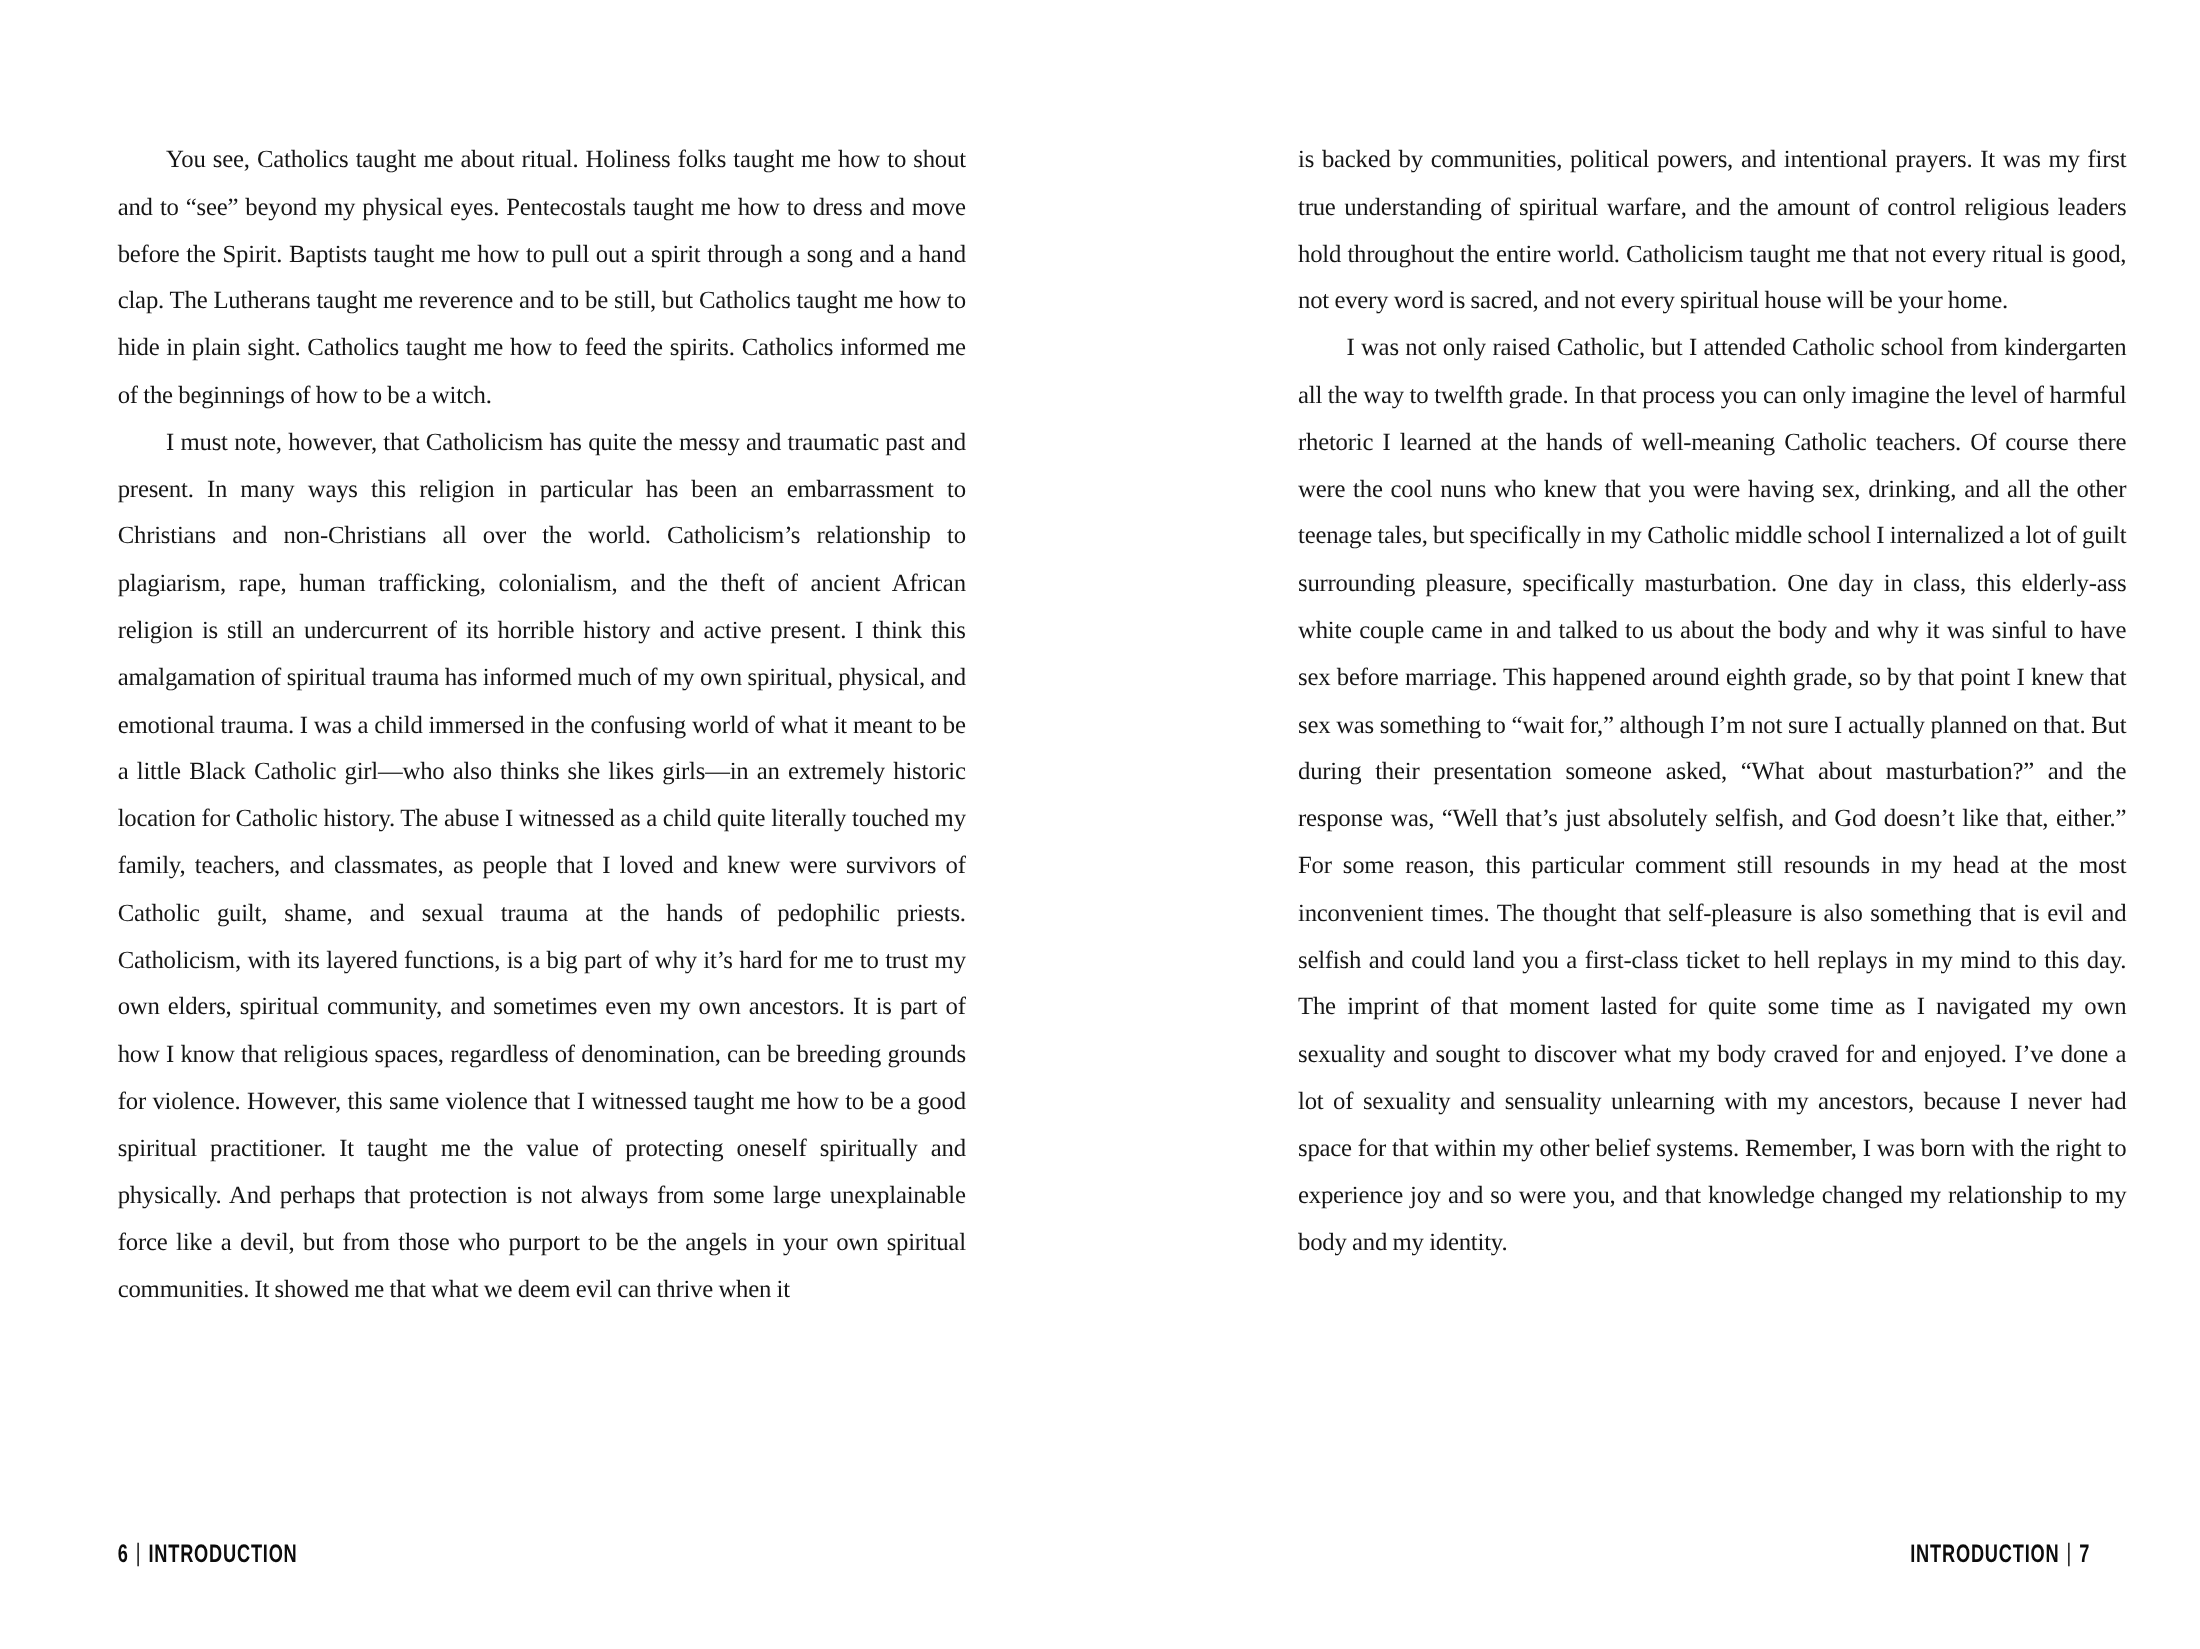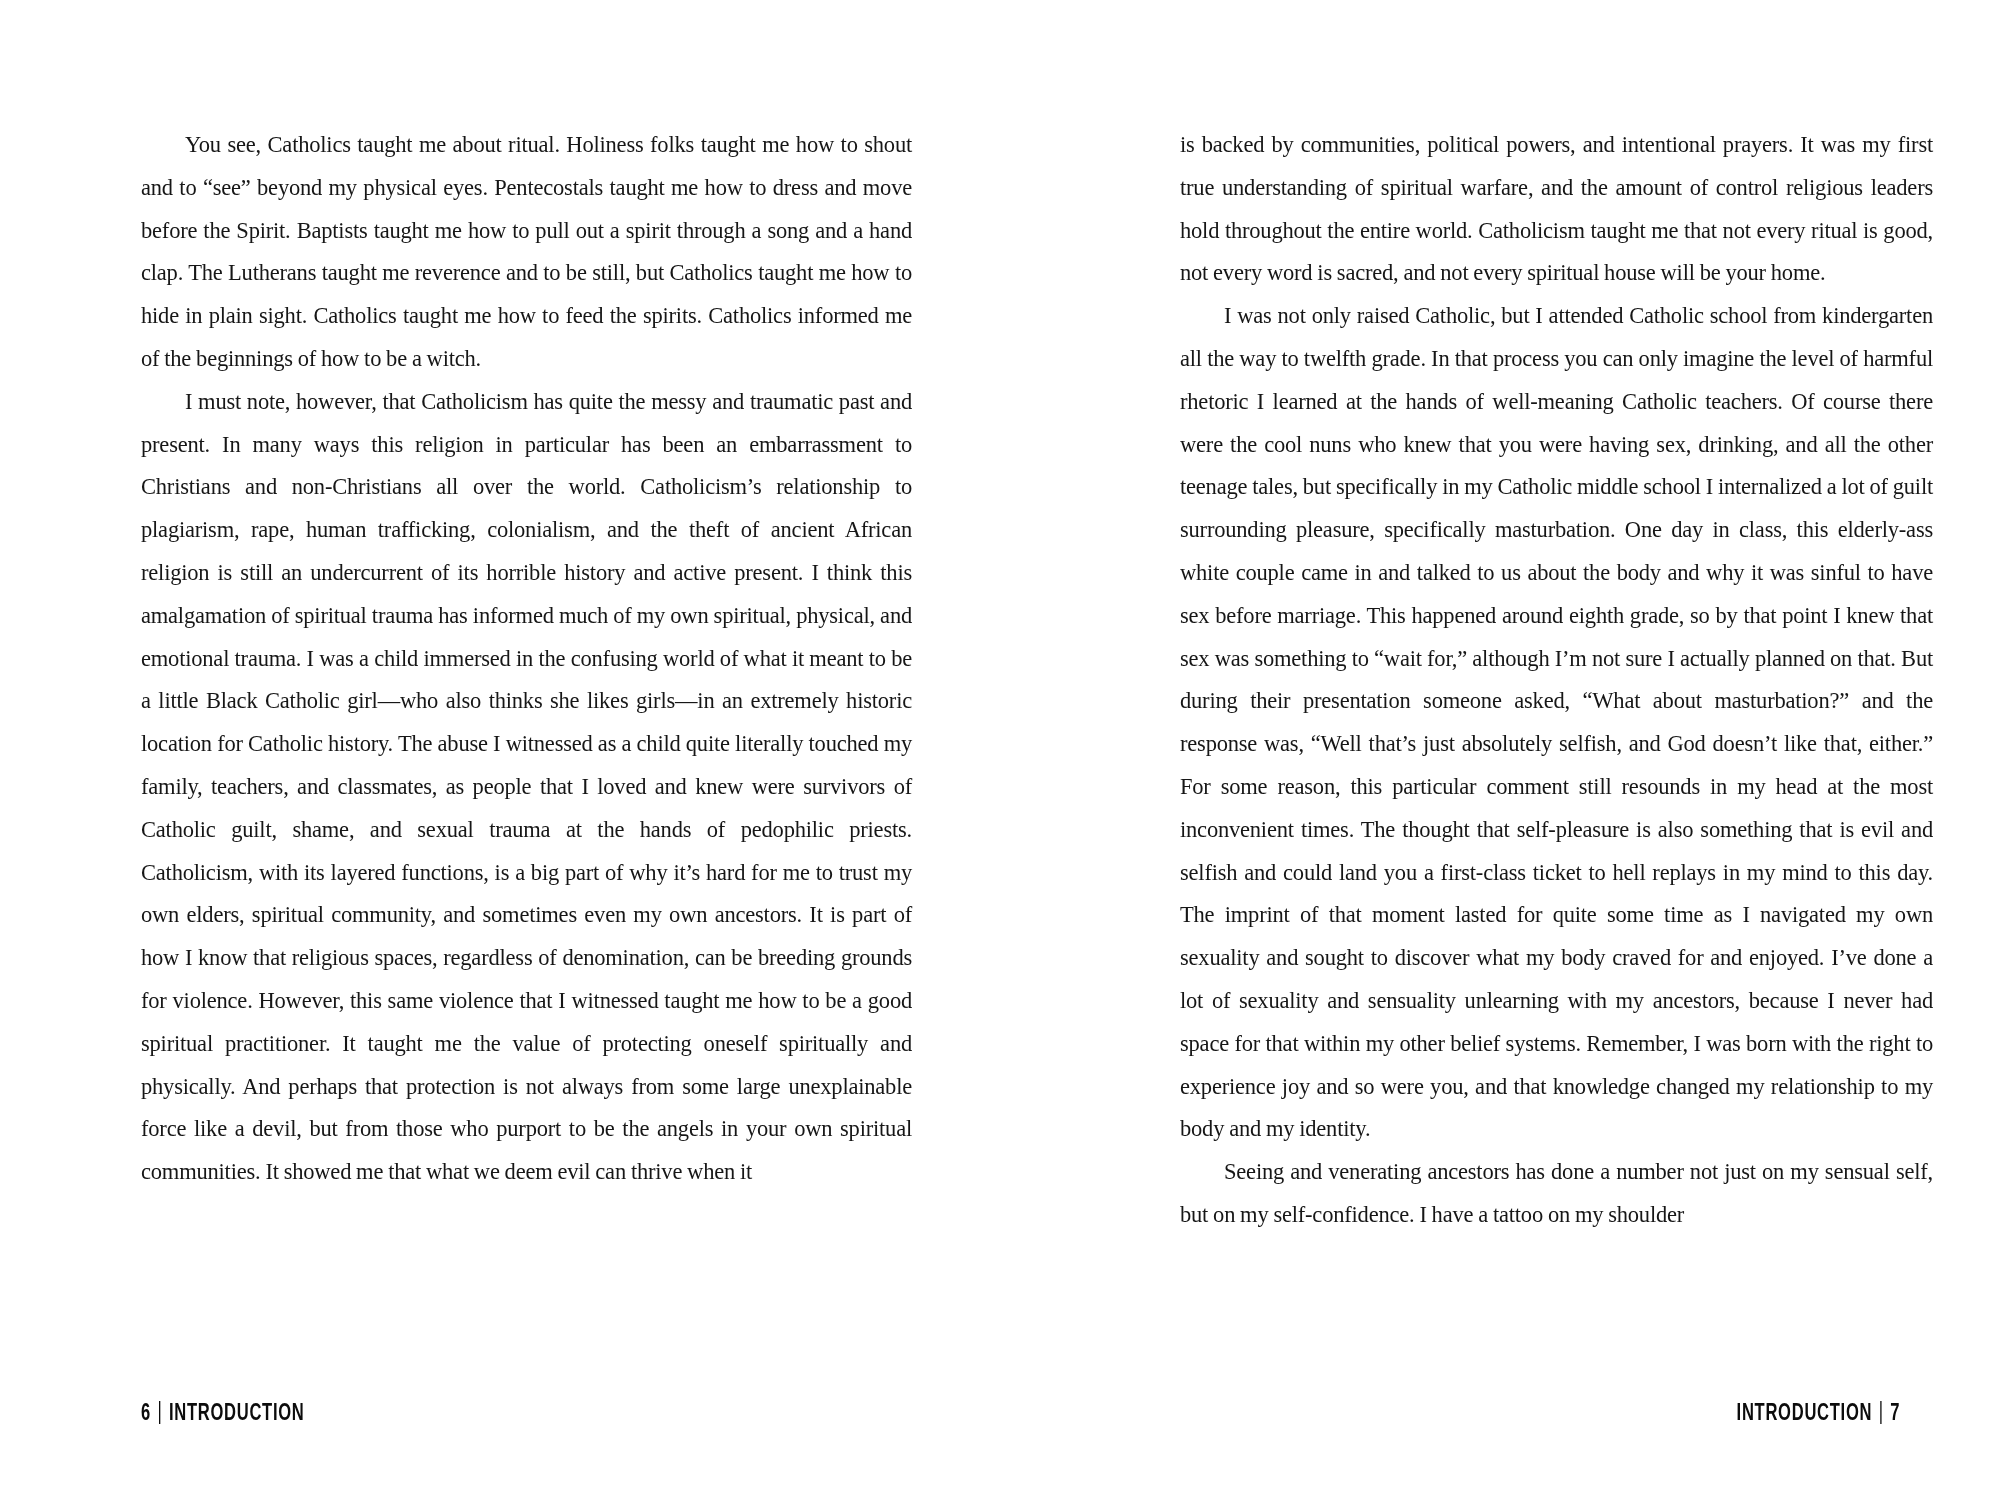--- a/index.html
+++ b/index.html
@@ -15,21 +15,21 @@
     position: relative;
     width: 2000px;
     height: 1499px;
     background: #ffffff;
   }
   .page {
     position: absolute;
     top: 0;
     height: 1499px;
   }
-  .page.left  { left: 0;     width: 1000px; margin-left: 34px; }
+  .page.left  { left: 0;     width: 1000px; }
   .page.right { left: 1000px; width: 1000px; }
 
   .text-block {
     position: absolute;
     top: 124px;
     font-family: "Liberation Serif", "DejaVu Serif", serif;
     font-size: 22.5px;
     line-height: 42.8px;
     letter-spacing: -0.2px;
     word-spacing: -0.5px;
@@ -81,20 +81,19 @@
     </div>
     <footer class="running-footer left-footer">
       <span>6</span><span class="footer-sep">|</span><span>INTRODUCTION</span>
     </footer>
   </section>
 
   <section class="page right">
     <div class="text-block">
       <p class="para">is backed by communities, political powers, and intentional prayers. It was my first true understanding of spiritual warfare, and the amount of control religious leaders hold throughout the entire world. Catholicism taught me that not every ritual is good, not every word is sacred, and not every spiritual house will be your home.</p>
       <p class="para indent">I was not only raised Catholic, but I attended Catholic school from kindergarten all the way to twelfth grade. In that process you can only imagine the level of harmful rhetoric I learned at the hands of well-meaning Catholic teachers. Of course there were the cool nuns who knew that you were having sex, drinking, and all the other teenage tales, but specifically in my Catholic middle school I internalized a lot of guilt surrounding pleasure, specifically masturbation. One day in class, this elderly-ass white couple came in and talked to us about the body and why it was sinful to have sex before marriage. This happened around eighth grade, so by that point I knew that sex was something to “wait for,” although I’m not sure I actually planned on that. But during their presentation someone asked, “What about masturbation?” and the response was, “Well that’s just absolutely selfish, and God doesn’t like that, either.” For some reason, this particular comment still resounds in my head at the most inconvenient times. The thought that self-pleasure is also something that is evil and selfish and could land you a first-class ticket to hell replays in my mind to this day. The imprint of that moment lasted for quite some time as I navigated my own sexuality and sought to discover what my body craved for and enjoyed. I’ve done a lot of sexuality and sensuality unlearning with my ancestors, because I never had space for that within my other belief systems. Remember, I was born with the right to experience joy and so were you, and that knowledge changed my relationship to my body and my identity.</p>
-      <p class="para indent">Seeing and venerating ancestors has done a number not just on my sensual self, but on my self-confidence. I have a tattoo on my shoulder</p>
     </div>
     <footer class="running-footer right-footer">
       <span>INTRODUCTION</span><span class="footer-sep">|</span><span>7</span>
     </footer>
   </section>
 
 </div>
 
 </body></html>

